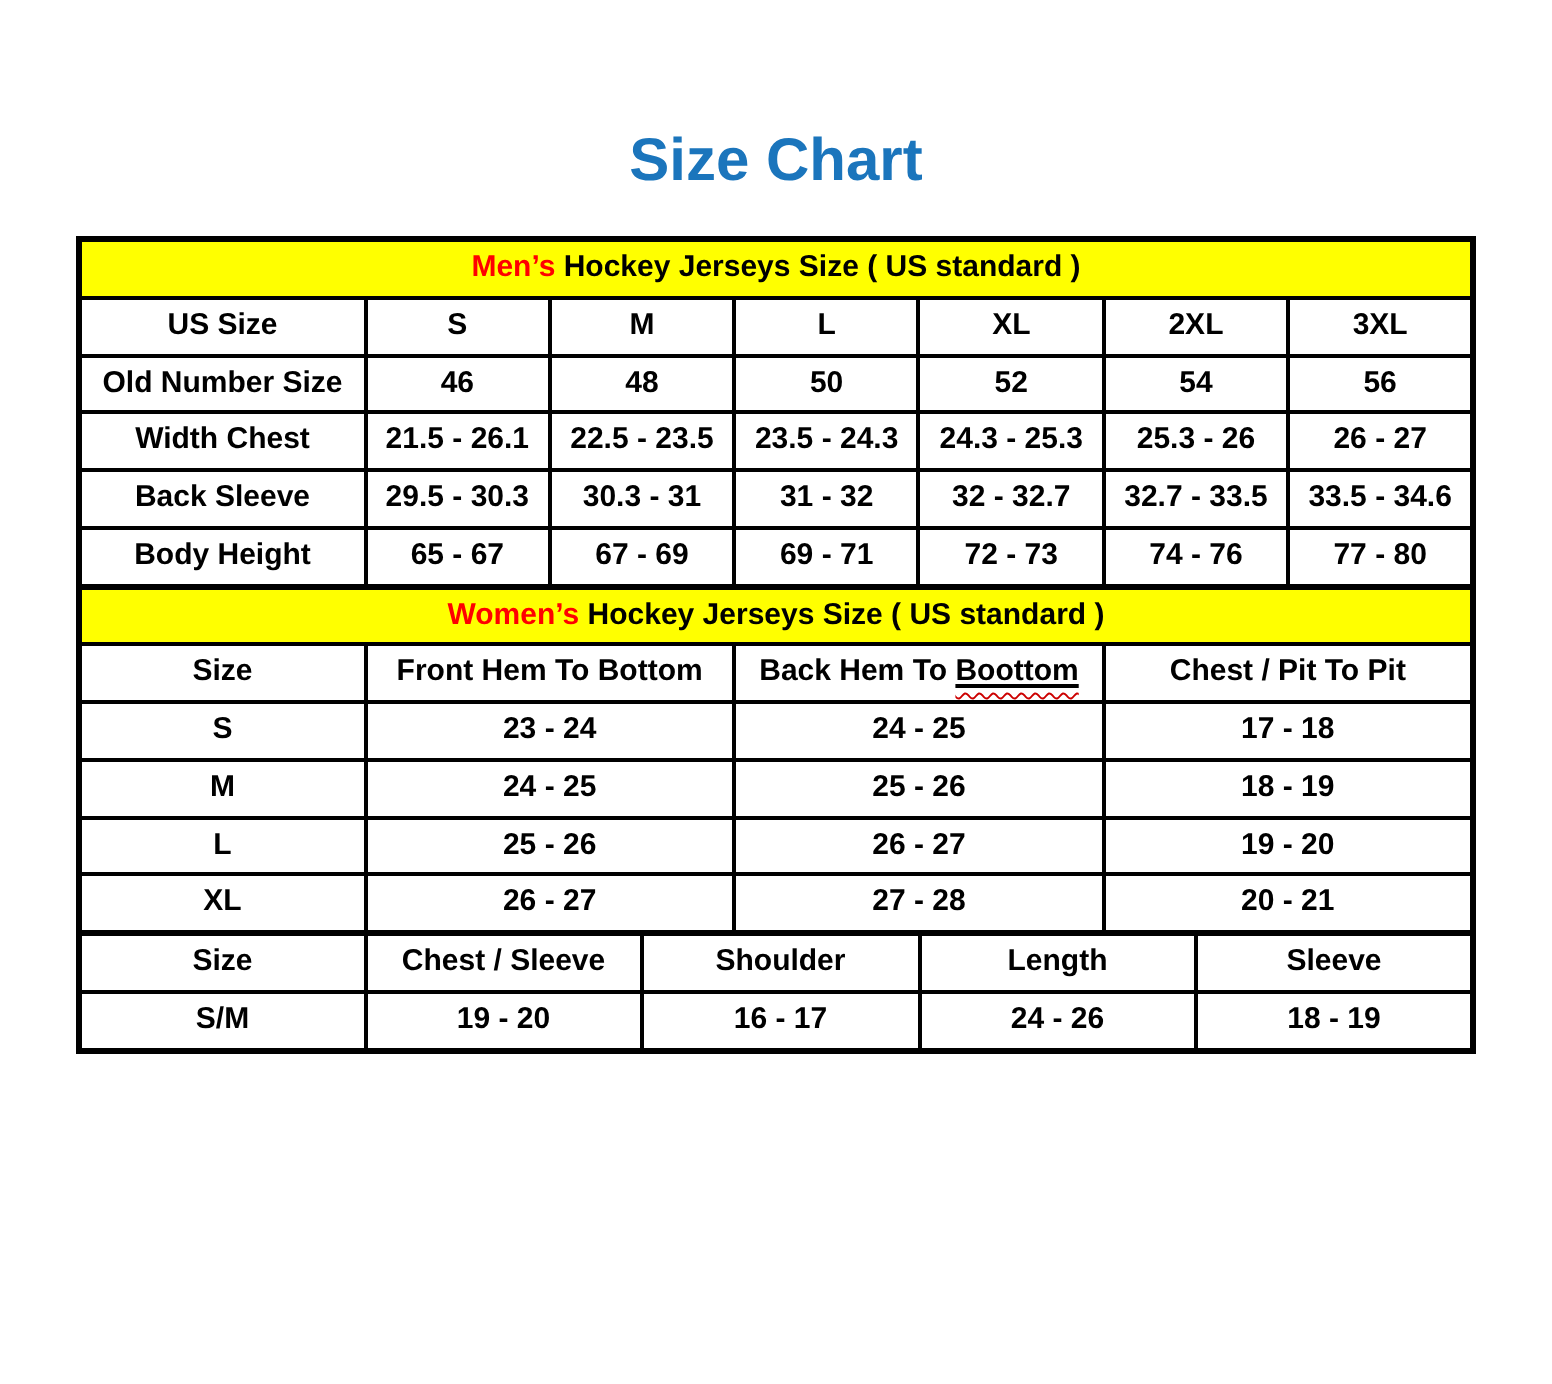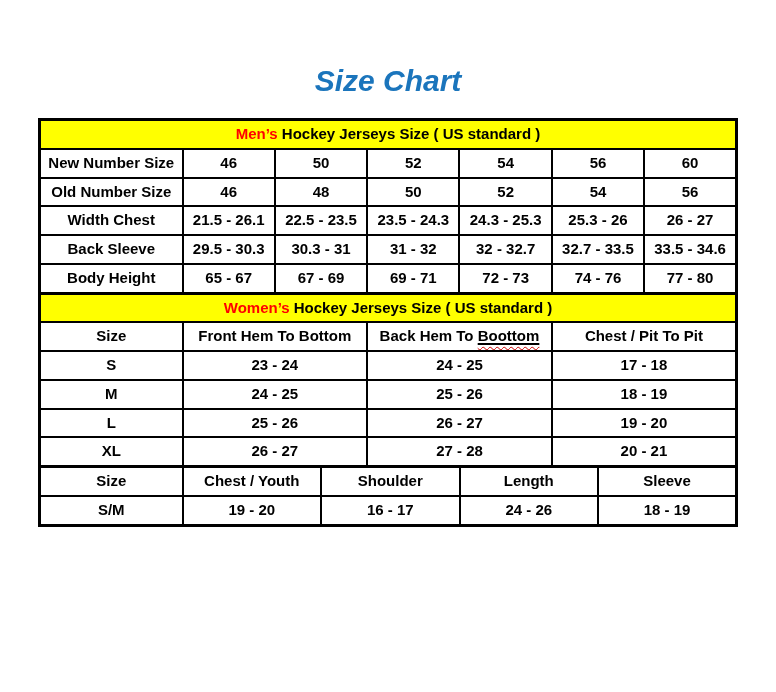--- a/index.html
+++ b/index.html
@@ -11,21 +11,20 @@
     font-family: "Liberation Sans", sans-serif;
     overflow: hidden;
   }
   .page-title {
     margin: 64px 0 20px 0;
     text-align: center;
     font-size: 30px;
     font-weight: 700;
     color: #1b75bc;
     letter-spacing: 0px;
-    font-style: italic;
   }
   .tables-wrap {
     width: 700px;
     margin: 0 auto;
   }
   table.size-table {
     border-collapse: collapse;
     width: 700px;
     table-layout: fixed;
     border: 3px solid #000;
@@ -80,27 +79,27 @@
         <col>
         <col>
         <col>
         <col>
       </colgroup>
       <tbody>
         <tr>
           <td colspan="7" class="band-cell"><span class="band-highlight">Men’s</span><span class="band-rest"> Hockey Jerseys Size ( US standard )</span></td>
         </tr>
         <tr>
-          <td class="row-label">New Number Size</td>
-          <td class="value-cell">46</td>
-          <td class="value-cell">50</td>
-          <td class="value-cell">52</td>
-          <td class="value-cell">54</td>
-          <td class="value-cell">56</td>
-          <td class="value-cell">60</td>
+          <td class="header-cell">US Size</td>
+          <td class="header-cell">S</td>
+          <td class="header-cell">M</td>
+          <td class="header-cell">L</td>
+          <td class="header-cell">XL</td>
+          <td class="header-cell">2XL</td>
+          <td class="header-cell">3XL</td>
         </tr>
         <tr>
           <td class="row-label">Old Number Size</td>
           <td class="value-cell">46</td>
           <td class="value-cell">48</td>
           <td class="value-cell">50</td>
           <td class="value-cell">52</td>
           <td class="value-cell">54</td>
           <td class="value-cell">56</td>
         </tr>
@@ -180,21 +179,21 @@
       <colgroup>
         <col class="first-col">
         <col>
         <col>
         <col>
         <col>
       </colgroup>
       <tbody>
         <tr>
           <td class="header-cell">Size</td>
-          <td class="header-cell">Chest / Youth</td>
+          <td class="header-cell">Chest / Sleeve</td>
           <td class="header-cell">Shoulder</td>
           <td class="header-cell">Length</td>
           <td class="header-cell">Sleeve</td>
         </tr>
         <tr>
           <td class="row-label">S/M</td>
           <td class="value-cell">19 - 20</td>
           <td class="value-cell">16 - 17</td>
           <td class="value-cell">24 - 26</td>
           <td class="value-cell">18 - 19</td>

